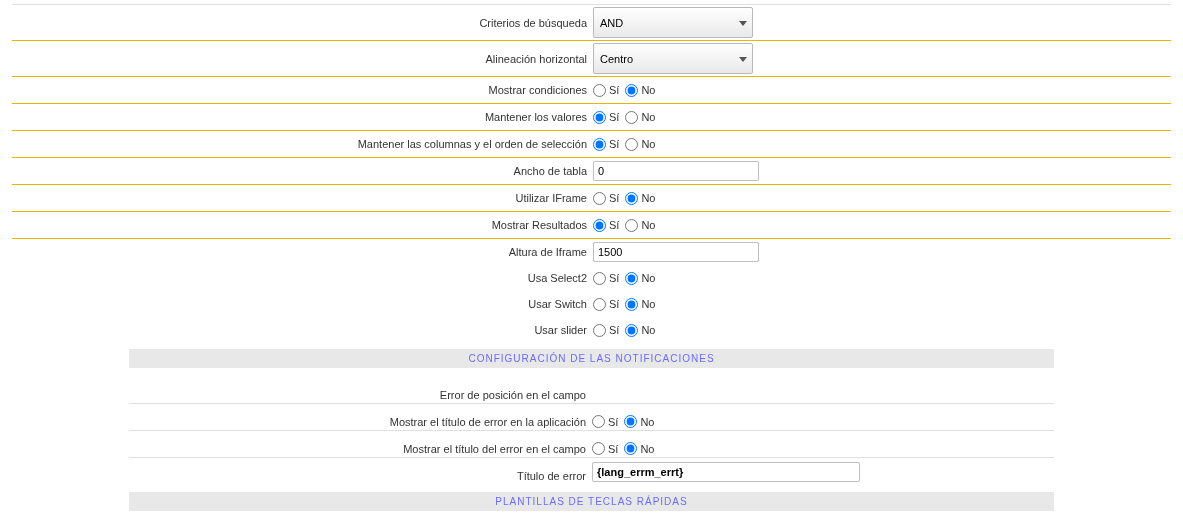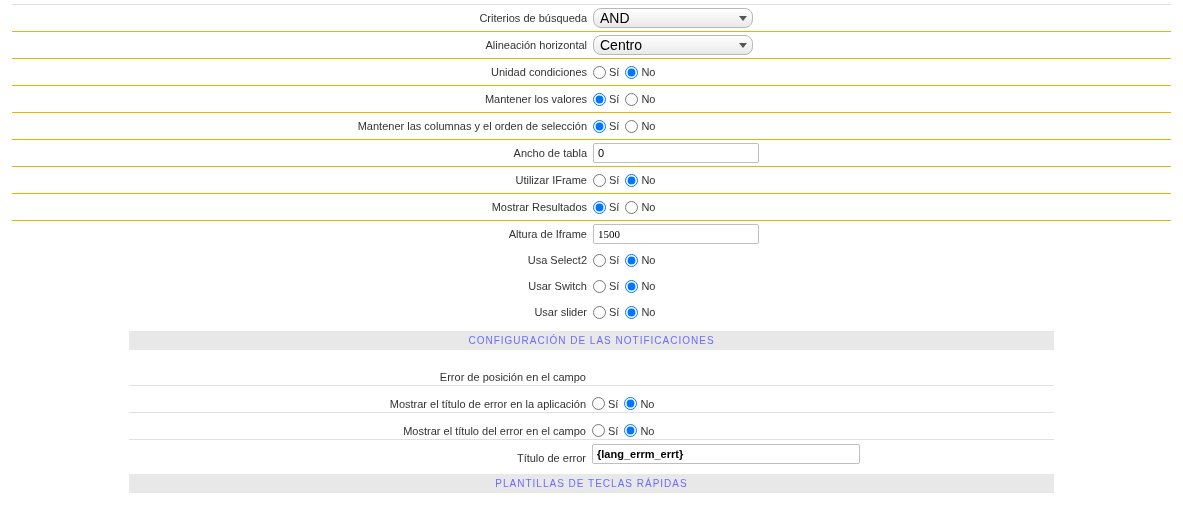--- a/index.html
+++ b/index.html
@@ -9,21 +9,21 @@
   .wide-row:first-child{border-top:1px solid #e0e0e0}
   .wide-label{width:575px;text-align:right;padding-right:6px;color:#333}
   .control{flex:1;display:flex;align-items:center;gap:2px}
   .narrow-wrap{width:925px;margin:6px auto 0}
   .narrow-section{margin-bottom:8px}
   .section-header{background:#e8e8e8;color:#6b6bff;text-align:center;font-size:10px;letter-spacing:1px;padding:4px 0;margin-bottom:9px}
   .narrow-row{display:flex;align-items:flex-end;min-height:22px;padding:2px 0}
   .narrow-row.bordered{border-bottom:1px solid #e0e0e0}
   .narrow-row.bordered:first-of-type{border-top:1px solid #e0e0e0}
   .narrow-label{width:457px;text-align:right;padding-right:6px;color:#333}
-  select.combo{appearance:none;-webkit-appearance:none;background:linear-gradient(#fff,#e9e9e9);border:1px solid #b8b8b8;border-radius:8px;height:20px;font-size:14px;padding:0 22px 0 6px;position:relative}
+  select.combo{appearance:none;-webkit-appearance:none;background:linear-gradient(#fff,#e9e9e9);border:1px solid #b8b8b8;border-radius:2px;height:31px;font-size:11px;padding:0 22px 0 6px;position:relative}
   .select-wrap{position:relative;display:inline-block}
   .select-wrap::after{content:"";position:absolute;right:6px;top:50%;margin-top:-2px;border-left:4px solid transparent;border-right:4px solid transparent;border-top:5px solid #555;pointer-events:none}
   input.txt{border:1px solid #bfbfbf;height:18px;font-size:11px;padding:0 4px;border-radius:2px;background:#fff}
   input[type=radio]{margin:0 1px 0 0;vertical-align:middle}
   .yn-label{padding-right:4px}
 </style>
 </head>
 <body>
 
 <div class="page">
@@ -37,21 +37,21 @@
       </div>
     </div>
     <div class="wide-row">
       <div class="wide-label">Alineación horizontal</div>
       <div class="control">
         <span class="select-wrap"><select class="combo" style="width:160px"><option>Centro</option></select></span>
       </div>
     </div>
 
     <div class="wide-row">
-      <div class="wide-label">Unidad condiciones</div>
+      <div class="wide-label">Mostrar condiciones</div>
       <div class="control">
         <input type="radio" name="r1" style="">
           <span class="yn-label">Sí</span>
         <input type="radio" name="r1" checked="" style="">
           <span class="yn-label">No</span>
       </div>
     </div>
     <div class="wide-row">
       <div class="wide-label">Mantener los valores</div>
       <div class="control">
@@ -91,21 +91,21 @@
         <input type="radio" name="r5" checked="" style="">
           <span class="yn-label">Sí</span>
         <input type="radio" name="r5" style="">
           <span class="yn-label">No</span>
       </div>
     </div>
 
     <div class="wide-row" style="border-bottom:none">
       <div class="wide-label">Altura de Iframe</div>
       <div class="control">
-        <input class="txt" style="width: 156px; font-family: Liberation Serif, serif;" value="1500">
+        <input class="txt" style="width: 156px;" value="1500">
       </div>
     </div>
     <div class="wide-row" style="border-bottom:none">
       <div class="wide-label">Usa Select2</div>
       <div class="control">
         <input type="radio" name="r6" style="">
           <span class="yn-label">Sí</span>
         <input type="radio" name="r6" checked="" style="">
           <span class="yn-label">No</span>
       </div>

